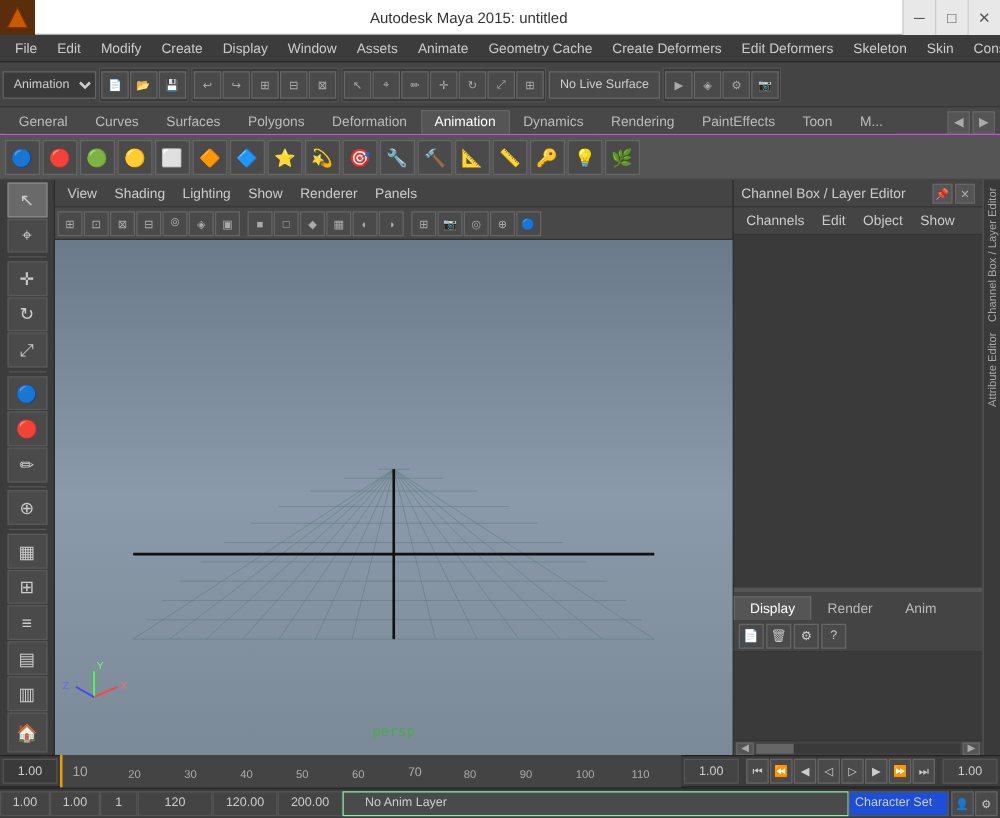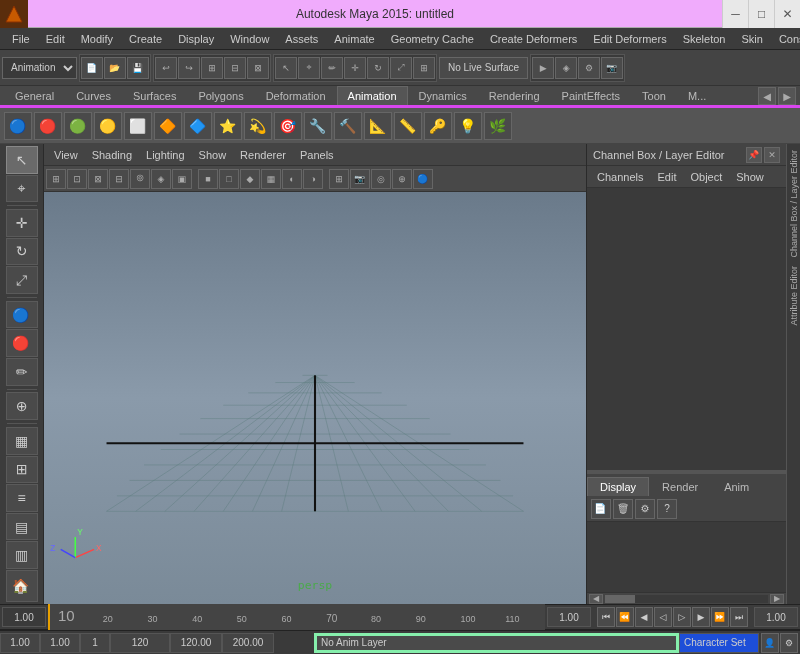--- a/index.html
+++ b/index.html
@@ -1,38 +1,38 @@
 <!DOCTYPE html>
 <html><head>
   <meta charset="utf-8">
   <style>
     * { margin: 0; padding: 0; box-sizing: border-box; }
     body { width: 800px; height: 654px; overflow: hidden; font-family: Arial, sans-serif; font-size: 11px; background: #3c3c3c; color: #ccc; }
 
     
-    #title-bar { background: #f0abfc; height: 28px; display: flex; align-items: center; justify-content: space-between; border-bottom: 1px solid #aaa; }
+    #title-bar { background: #ffffff; height: 28px; display: flex; align-items: center; justify-content: space-between; border-bottom: 1px solid #aaa; }
     #title-bar .app-icon { width: 28px; height: 28px; background: #5a2d0c; display: flex; align-items: center; justify-content: center; }
     #title-bar .app-icon svg { width: 20px; height: 20px; }
     #title-text { flex: 1; text-align: center; font-size: 12px; color: #333; font-weight: normal; }
     #window-controls { display: flex; }
     #window-controls button { width: 26px; height: 28px; border: none; background: #e8e8e8; cursor: pointer; font-size: 12px; color: #555; border-left: 1px solid #ccc; }
 
     
     #menu-bar { background: #3c3c3c; height: 22px; display: flex; align-items: center; padding: 0 4px; border-bottom: 1px solid #222; }
     #menu-bar span { color: #ccc; padding: 2px 8px; cursor: pointer; font-size: 11px; white-space: nowrap; }
 
     
     #toolbar-area { background: #444; height: 36px; display: flex; align-items: center; padding: 0 2px; border-bottom: 1px solid #333; gap: 2px; }
     .toolbar-group { display: flex; align-items: center; height: 28px; background: #3a3a3a; border: 1px solid #555; padding: 1px; gap: 1px; }
     .toolbar-btn { width: 22px; height: 22px; background: #4a4a4a; border: 1px solid #666; display: flex; align-items: center; justify-content: center; cursor: pointer; font-size: 9px; color: #aaa; }
     .toolbar-dropdown { background: #3a3a3a; border: 1px solid #666; color: #ccc; font-size: 10px; padding: 2px 4px; height: 22px; cursor: pointer; }
     .live-surface-btn { background: #4a4a4a; border: 1px solid #666; color: #ccc; font-size: 10px; padding: 2px 8px; height: 22px; cursor: pointer; white-space: nowrap; }
 
     
-    #shelf-tabs { background: #484848; height: 22px; display: flex; align-items: flex-end; border-bottom: 3px solid #d946ef; padding: 0 4px; }
+    #shelf-tabs { background: #484848; height: 22px; display: flex; align-items: flex-end; border-bottom: 1px solid #d946ef; padding: 0 4px; }
     .shelf-tab { padding: 3px 10px; font-size: 11px; cursor: pointer; color: #bbb; border: 1px solid transparent; border-bottom: none; background: #484848; }
     .shelf-tab.active { background: #555; border-color: #666; color: #fff; }
 
     
     #shelf-icons { background: #555; height: 36px; display: flex; align-items: center; padding: 2px 4px; gap: 2px; border-bottom: 1px solid #444; overflow: hidden; }
     .shelf-icon { width: 28px; height: 28px; background: #4a4a4a; border: 1px solid #666; display: flex; align-items: center; justify-content: center; cursor: pointer; font-size: 14px; }
 
     
     #main-content { display: flex; height: calc(654px - 28px - 22px - 36px - 22px - 36px - 26px - 24px); }
 
@@ -368,21 +368,21 @@
     <div class="vtab">Attribute Editor</div>
   </div>
 
 </div>
 
 <div id="timeline-area">
   <input type="text" id="time-field" class="status-field" value="1.00" style="width: 44px; margin: 0px 2px;">
   <div id="timeline-ruler">
     <div style="position:relative;height:100%;overflow:hidden;">
 
-      <span style="position:absolute;left:2%;bottom:6px;font-size:15px;color:#aaa;">10</span>
+      <span style="position:absolute;left:2%;bottom:6px;font-size:11px;color:#aaa;">10</span>
       <span style="position:absolute;left:11%;bottom:6px;font-size:9px;color:#aaa;">20</span>
       <span style="position:absolute;left:20%;bottom:6px;font-size:9px;color:#aaa;">30</span>
       <span style="position:absolute;left:29%;bottom:6px;font-size:9px;color:#aaa;">40</span>
       <span style="position:absolute;left:38%;bottom:6px;font-size:9px;color:#aaa;">50</span>
       <span style="position:absolute;left:47%;bottom:6px;font-size:9px;color:#aaa;">60</span>
       <span style="position:absolute;left:56%;bottom:6px;font-size:10px;color:#aaa;">70</span>
       <span style="position:absolute;left:65%;bottom:6px;font-size:9px;color:#aaa;">80</span>
       <span style="position:absolute;left:74%;bottom:6px;font-size:9px;color:#aaa;">90</span>
       <span style="position:absolute;left:83%;bottom:6px;font-size:9px;color:#aaa;">100</span>
       <span style="position:absolute;left:92%;bottom:6px;font-size:9px;color:#aaa;">110</span>
@@ -404,21 +404,21 @@
   <input type="text" class="status-field" value="1.00" style="width: 44px; margin: 0px 2px;">
 </div>
 
 <div id="status-bar">
   <input type="text" class="status-field" value="1.00" style="width: 40px;">
   <input type="text" class="status-field" value="1.00" style="width: 40px;">
   <input type="text" class="status-field" value="1" style="width: 30px;">
   <input type="text" class="status-field" value="120" style="width: 60px;">
   <input type="text" class="status-field" value="120.00" style="width: 52px;">
   <input type="text" class="status-field" value="200.00" style="width: 52px;">
-  <div id="anim-layer-field" style="flex:1;background:#4a4a4a;border:3px solid #86efac;color:#ccc;font-size:10px;padding:0 4px;height:20px;display:flex;align-items:center;margin-left:40px;">
+  <div id="anim-layer-field" style="flex:1;background:#4a4a4a;border:1px solid #86efac;color:#ccc;font-size:10px;padding:0 17px;height:20px;display:flex;align-items:center;">
     <span>No Anim Layer</span>
   </div>
   <div style="background:#1d4ed8;border:1px solid #555;color:#ccc;font-size:10px;padding:0 4px;height:20px;display:flex;align-items:center;width:80px;">
     <span>Character Set</span>
   </div>
   <div style="display:flex;gap:1px;margin:0 2px;">
     <div class="pb-btn">👤</div>
     <div class="pb-btn">⚙</div>
   </div>
 </div>

